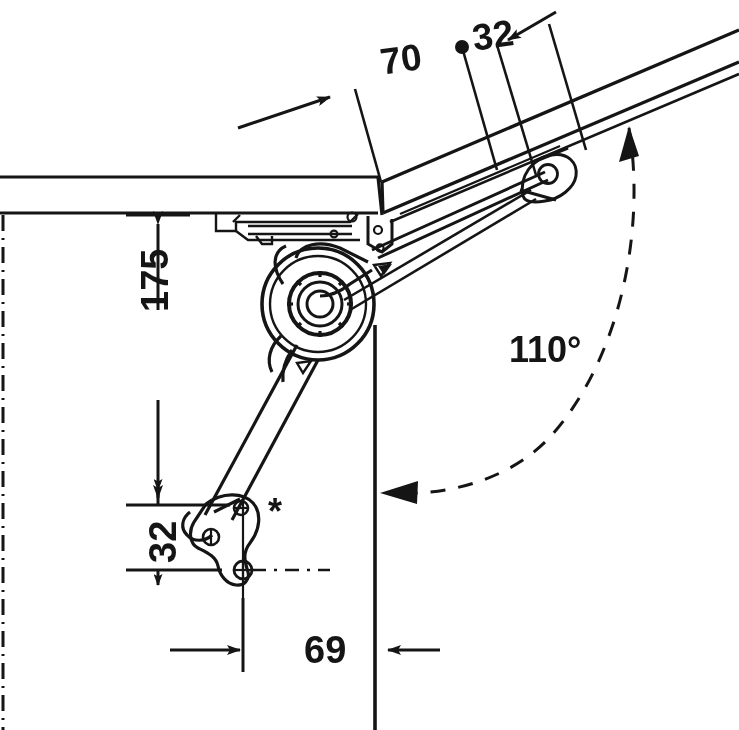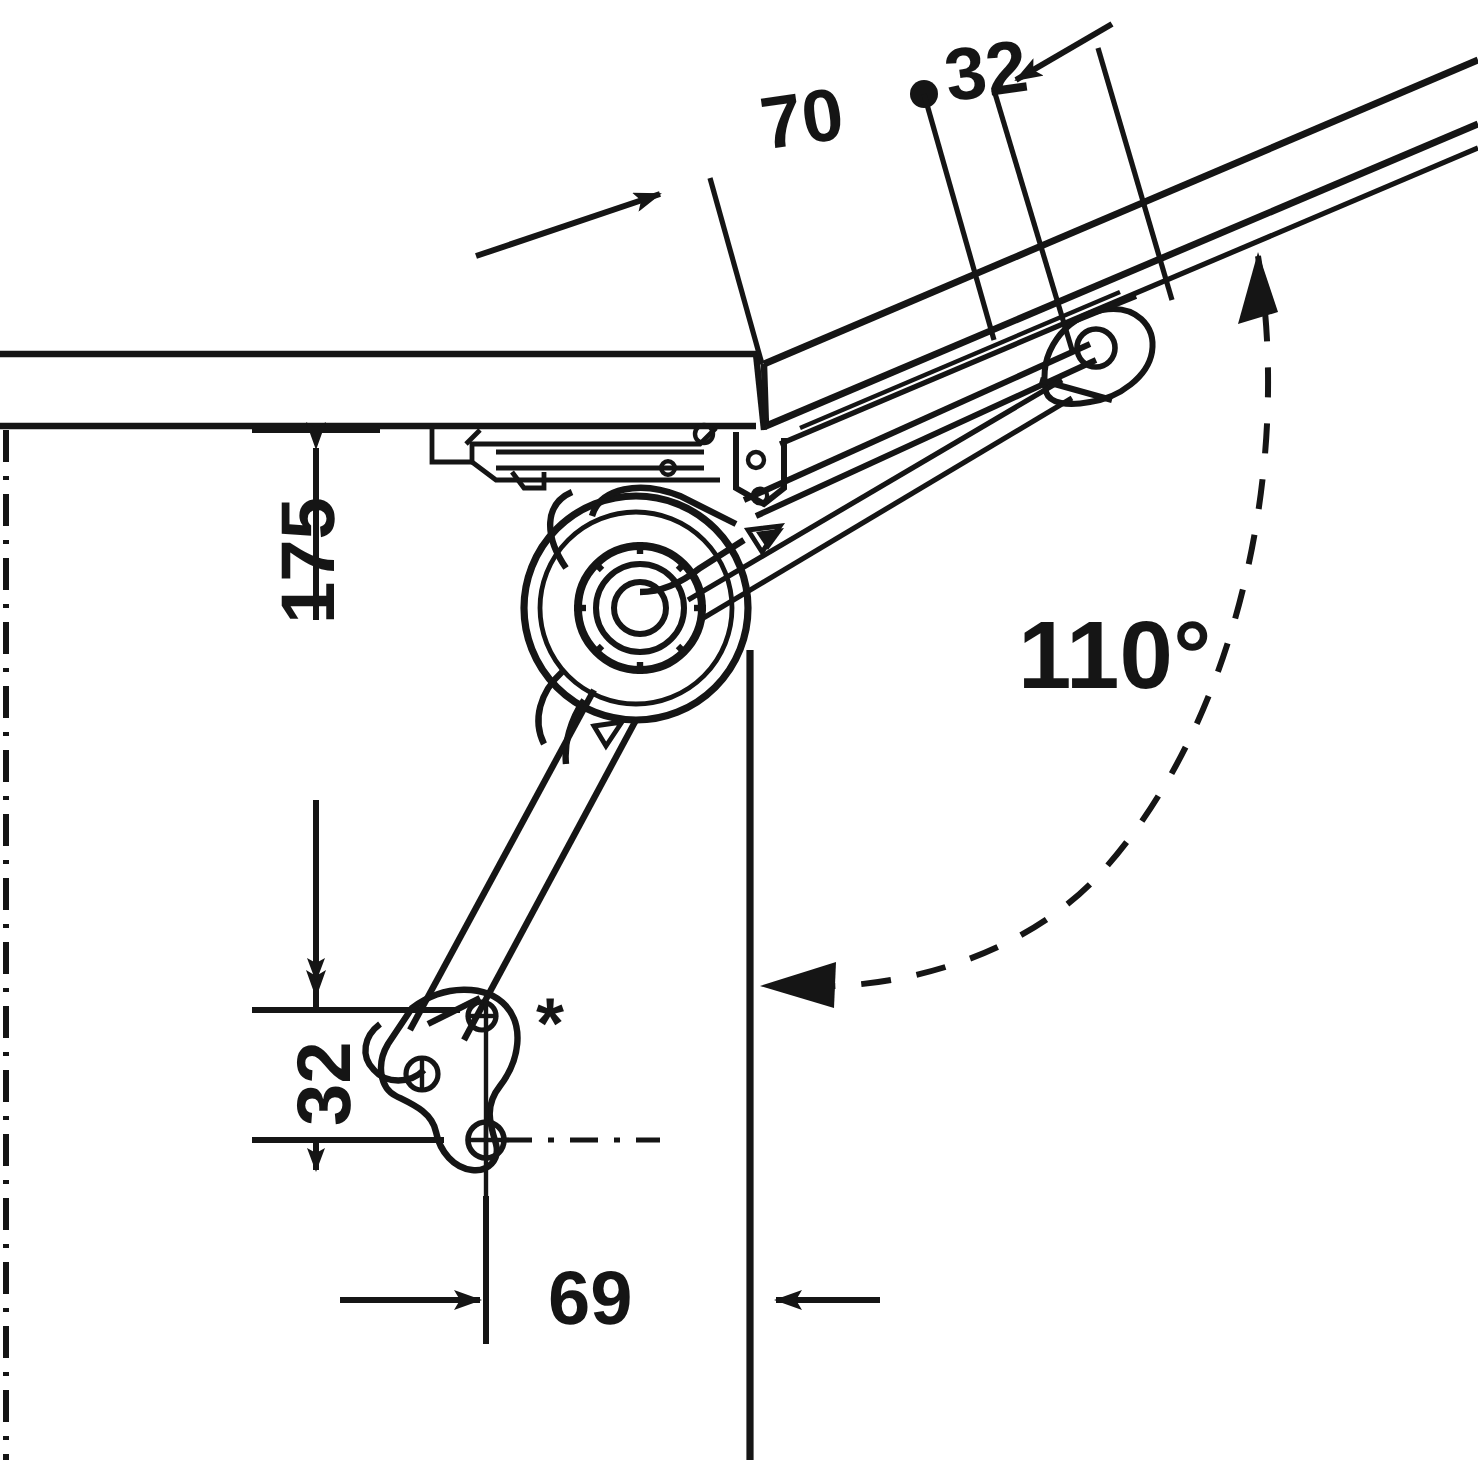--- a/index.html
+++ b/index.html
@@ -22,22 +22,22 @@
     font-weight:bold;
     color:#151515;
     white-space:nowrap;
     line-height:1;
     user-select:none;
   }
   .t70{ left:378px; top:44px; font-size:37px; transform:rotate(-8deg); transform-origin:left top;}
   .t32top{ left:470px; top:20px; font-size:37px; transform:rotate(-8deg); transform-origin:left top;}
   .t175{ left:136px; top:312px; font-size:38px; transform:rotate(-90deg); transform-origin:left top;}
   .t32left{ left:144px; top:563px; font-size:38px; transform:rotate(-90deg); transform-origin:left top;}
-  .t110{ left:509px; top:305px; font-size:48px;}
-  .t69{ left:274px; top:631px; font-size:38px;}
+  .t110{ left:509px; top:332px; font-size:36px;}
+  .t69{ left:304px; top:631px; font-size:38px;}
   .tstar{ left:268px; top:494px; font-size:36px; font-weight:bold;}
 </style>
 </head>
 <body>
 
 <div id="stage">
 
   <svg width="739" height="730" viewBox="0 0 739 730">
     <defs>
       <marker id="arrHead" markerWidth="14" markerHeight="10" refX="13" refY="5" orient="auto" markerUnits="userSpaceOnUse">

